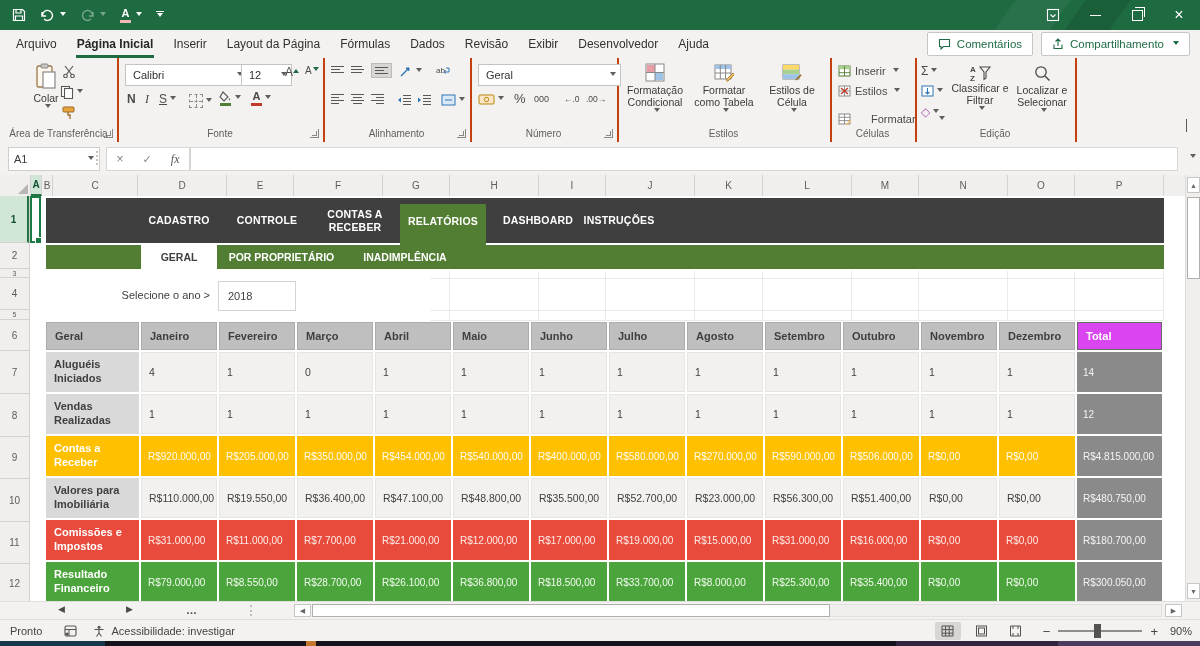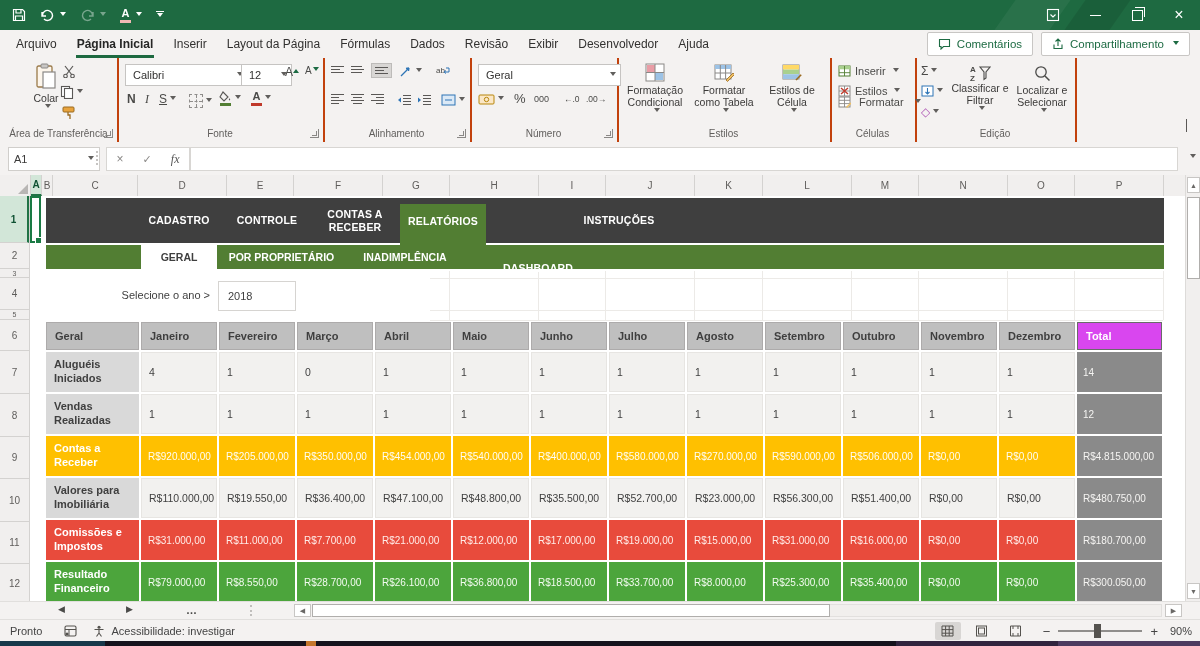--- a/index.html
+++ b/index.html
@@ -472,21 +472,21 @@
       </div>
       <div class="ricon" style="left:8px;top:27px;gap:4px">
         <svg width="13" height="12" viewBox="0 0 13 12">
             <rect x="1" y="1" width="11" height="10" fill="#fff" stroke="#8a8886"></rect>
             <path d="M1 6 h11 M6.5 1 v10" stroke="#8a8886" stroke-width=".9"></path>
             <path d="M3 3 l7 6 M10 3 l-7 6" stroke="#c0392b" stroke-width="1.4"></path>
           </svg>
         <span style="font-size:11px">Estilos</span>
         <span class="car"></span>
       </div>
-      <div class="ricon" style="left:8px;top:38px;gap:8px">
+      <div class="ricon" style="left:8px;top:55px;gap:20px">
         <svg width="13" height="12" viewBox="0 0 13 12">
             <rect x="1" y="1" width="11" height="10" fill="#fff" stroke="#8a8886"></rect>
             <path d="M1 4.3 h11 M1 7.6 h11 M6.5 1 v10" stroke="#8a8886" stroke-width=".9"></path>
             <path d="M8 11 L12.5 6.5 l1 1 -4.5 4.5 z" fill="#f0c063"></path>
           </svg>
         <span style="font-size:11px">Formatar</span>
         <span class="car"></span>
       </div>
       <div class="glabel">Células</div>
     </div>
@@ -583,21 +583,21 @@
         <div class="rowh" style="height: 42px;">11</div>
         <div class="rowh" style="height: 40px;">12</div>
       </div>
     <div class="canvas" id="canvas">
       <div class="navbar"></div>
       <div id="navTabs">
           <div class="navtab" style="left: 106px; width: 86px;">CADASTRO</div>
           <div class="navtab" style="left: 194px; width: 86px;">CONTROLE</div>
           <div class="navtab" style="left: 282px; width: 86px;">CONTAS A RECEBER</div>
           <div class="navtab active" style="left: 370px; width: 86px;">RELATÓRIOS</div>
-          <div class="navtab" style="left: 465px; width: 86px; margin-top: 48px;">DASHBOARD</div>
+          <div class="navtab" style="left: 465px; width: 86px;">DASHBOARD</div>
           <div class="navtab" style="left: 546px; width: 86px;">INSTRUÇÕES</div>
         </div>
       <div class="subbar"></div>
       <div id="subTabs">
           <div class="subtab active" style="left: 111px; width: 76px;">GERAL</div>
           <div class="subtab" style="left: 185px; width: 133px;">POR PROPRIETÁRIO</div>
           <div class="subtab" style="left: 325px; width: 100px;">INADIMPLÊNCIA</div>
         </div>
       <div id="gridPatch">
           <div class="gline" style="left: 419px; top: 75px; width: 1px; height: 49px;"></div>

